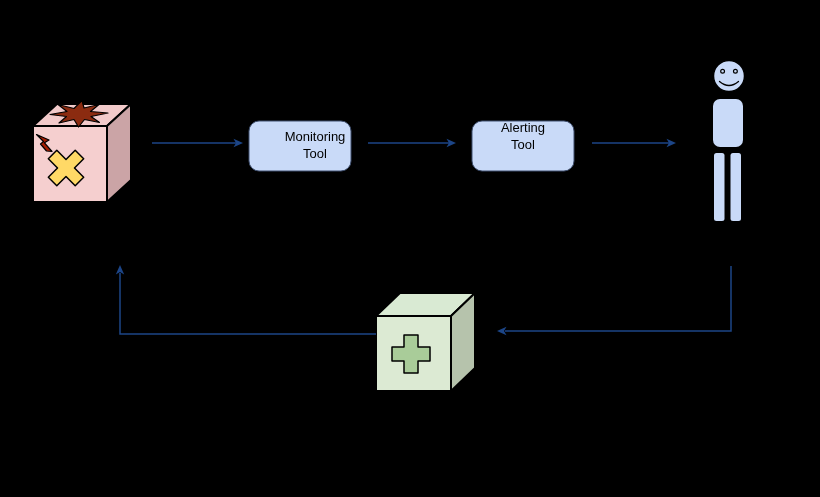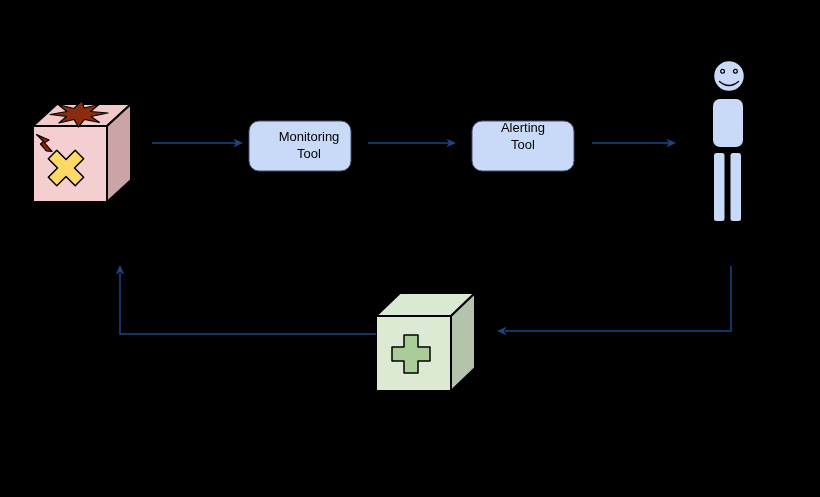--- a/index.html
+++ b/index.html
@@ -74,21 +74,21 @@
       <rect class="o2" x="376" y="316" width="75" height="75" fill="#dcead3"></rect>
       <path class="o15" d="M404,335 h14 v12 h12 v14 h-12 v12 h-14 v-12 h-12 v-14 h12 Z" fill="#a9cc99"></path>
     </g>
 
     <g>
       <polyline class="conn" points="376,334 120,334 120,273" stroke="#1c4587"></polyline>
       <polygon points="120,265 115.8,274.5 120,272 124.2,274.5" fill="#1c4587"></polygon>
     </g>
   </svg>
 
-  <div class="node-label" style="left:258px;top:121px;width:102px;height:50px;border-radius:8px;">
+  <div class="node-label" style="left:264px;top:121px;width:102px;height:50px;border-radius:8px;">
     <span>Monitoring
 Tool</span>
   </div>
   <div class="node-label" style="left:472px;top:120px;width:102px;height:34px;align-items:center;">
     <span>Alerting
 Tool</span>
   </div>
 </div>
 
 </body></html>

